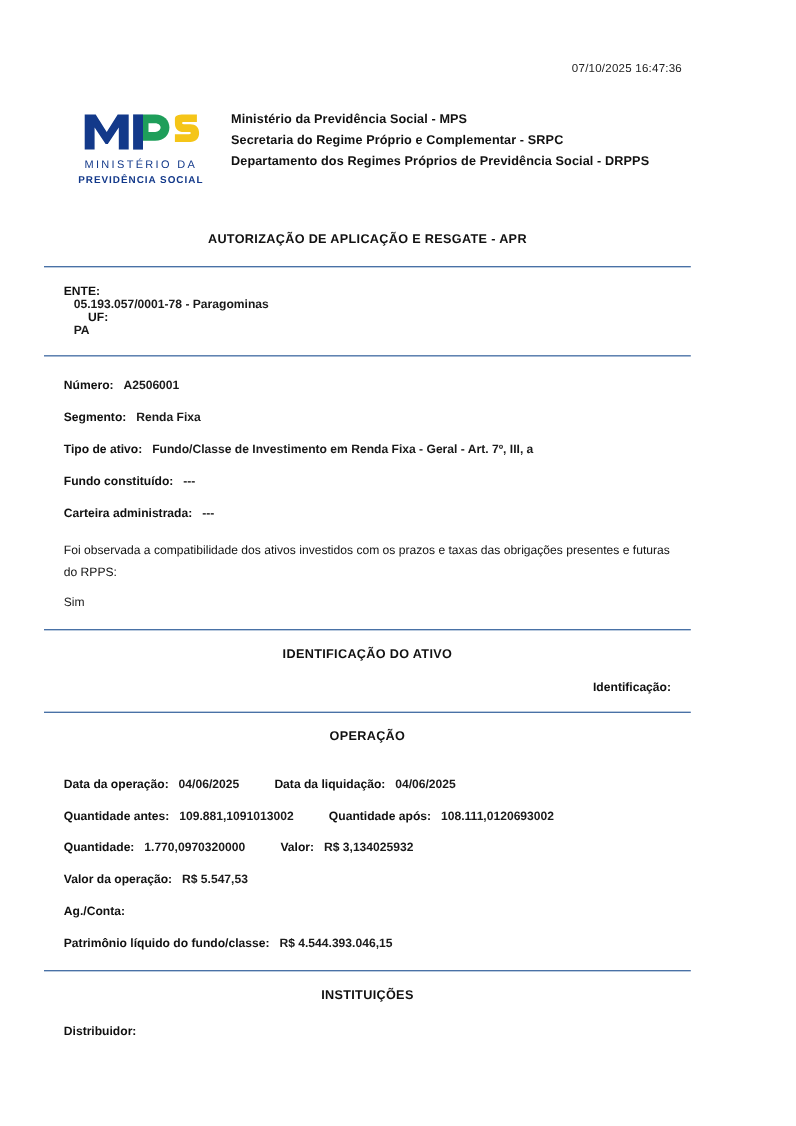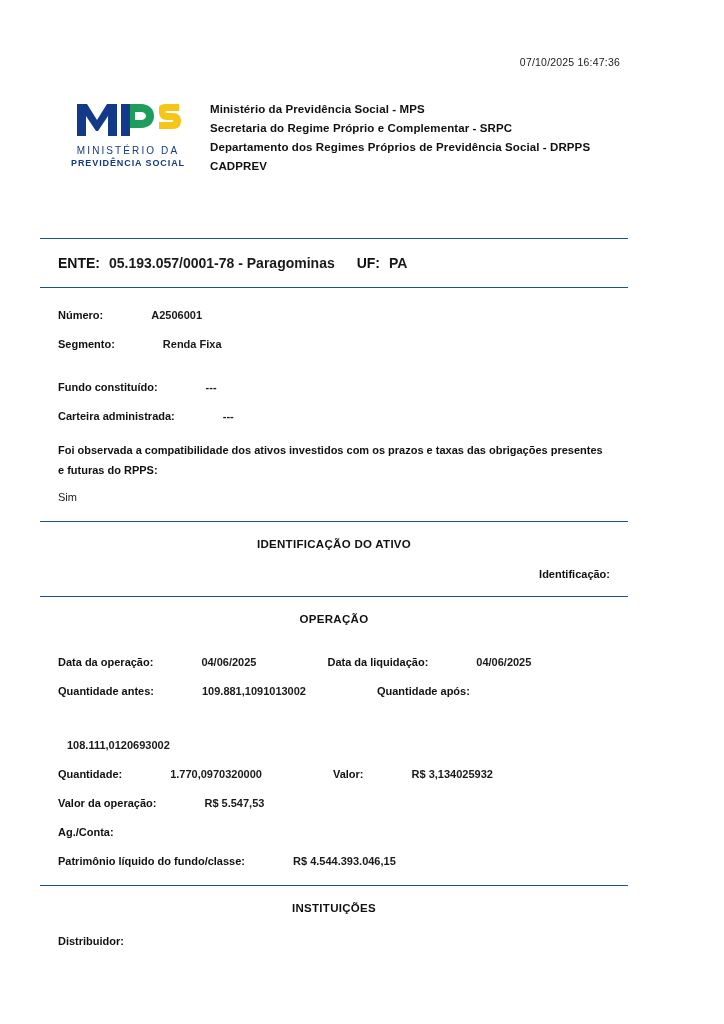--- a/index.html
+++ b/index.html
@@ -86,49 +86,49 @@
   .block {
     padding: 0 18px;
   }
   .row {
     font-size: 11px;
     line-height: 15px;
     color: #1a1a1a;
     display: flex;
     align-items: baseline;
     flex-wrap: wrap;
-    gap: 39px;
   }
   .lbl {
     font-weight: bold;
     color: #111;
     white-space: nowrap;
   }
   .val {
     font-weight: bold;
     color: #1a1a1a;
     margin-left: 9px;
     white-space: nowrap;
   }
   .spacer-14 { height: 14px; }
   .spacer-16 { height: 16px; }
   .spacer-18 { height: 18px; }
   .spacer-20 { height: 20px; }
   .spacer-26 { height: 26px; }
   .entity-row {
     padding: 0 18px;
-    font-size: 14px;
+    font-size: 11px;
     display: flex;
     align-items: flex-start;
+    flex-direction: column;
   }
   .gap-uf { margin-left: 22px; }
   .pair-gap { margin-left: 32px; text-align: center; }
   .compat-text {
     font-size: 11px;
-    font-weight: bold;
+    font-weight: normal;
     line-height: 20px;
     color: #111;
     max-width: 600px;
   }
   .compat-answer {
     font-size: 11px;
     color: #1a1a1a;
     margin-top: 11px;
   }
   .ident-row {
@@ -160,26 +160,26 @@
         <path d="M62 22 L62 14 L68 14 C71 14 73 16 73 18 C73 20 71 22 68 22 Z" fill="#ffffff"></path>
         <path d="M86 10 C86 7 89 6 94 6 L106 6 L106 13 L94 13 C92 13 92 15 94 15 L100 15 C105 15 108 18 108 23 C108 28 105 31 100 31 L86 31 L86 24 L99 24 C101 24 101 22 99 22 L94 22 C89 22 86 19 86 14 Z" fill="#f5c518"></path>
       </svg>
       <div class="logo-line1">MINISTÉRIO DA</div>
       <div class="logo-line2">PREVIDÊNCIA SOCIAL</div>
     </div>
     <div class="org-block">
       <div class="org-line">Ministério da Previdência Social - MPS</div>
       <div class="org-line">Secretaria do Regime Próprio e Complementar - SRPC</div>
       <div class="org-line">Departamento dos Regimes Próprios de Previdência Social - DRPPS</div>
-      <div class="org-line">CADPREV</div>
     </div>
   </div>
 
   <div class="spacer-26"></div>
   <div class="spacer-18"></div>
+  <div class="section-title">AUTORIZAÇÃO DE APLICAÇÃO E RESGATE - APR</div>
   <div class="spacer-18"></div>
   <div class="rule"></div>
   <div class="spacer-16"></div>
 
   <div class="entity-row">
     <span class="lbl">ENTE:</span>
     <span class="val">05.193.057/0001-78 - Paragominas</span>
     <span class="lbl gap-uf">UF:</span>
     <span class="val">PA</span>
   </div>
@@ -192,20 +192,24 @@
     <div class="row">
       <span class="lbl">Número:</span>
       <span class="val">A2506001</span>
     </div>
     <div class="spacer-14"></div>
     <div class="row">
       <span class="lbl">Segmento:</span>
       <span class="val">Renda Fixa</span>
     </div>
     <div class="spacer-14"></div>
+    <div class="row">
+      <span class="lbl">Tipo de ativo:</span>
+      <span class="val">Fundo/Classe de Investimento em Renda Fixa - Geral - Art. 7º, III, a</span>
+    </div>
     <div class="spacer-14"></div>
     <div class="row">
       <span class="lbl">Fundo constituído:</span>
       <span class="val">---</span>
     </div>
     <div class="spacer-14"></div>
     <div class="row">
       <span class="lbl">Carteira administrada:</span>
       <span class="val">---</span>
     </div>

